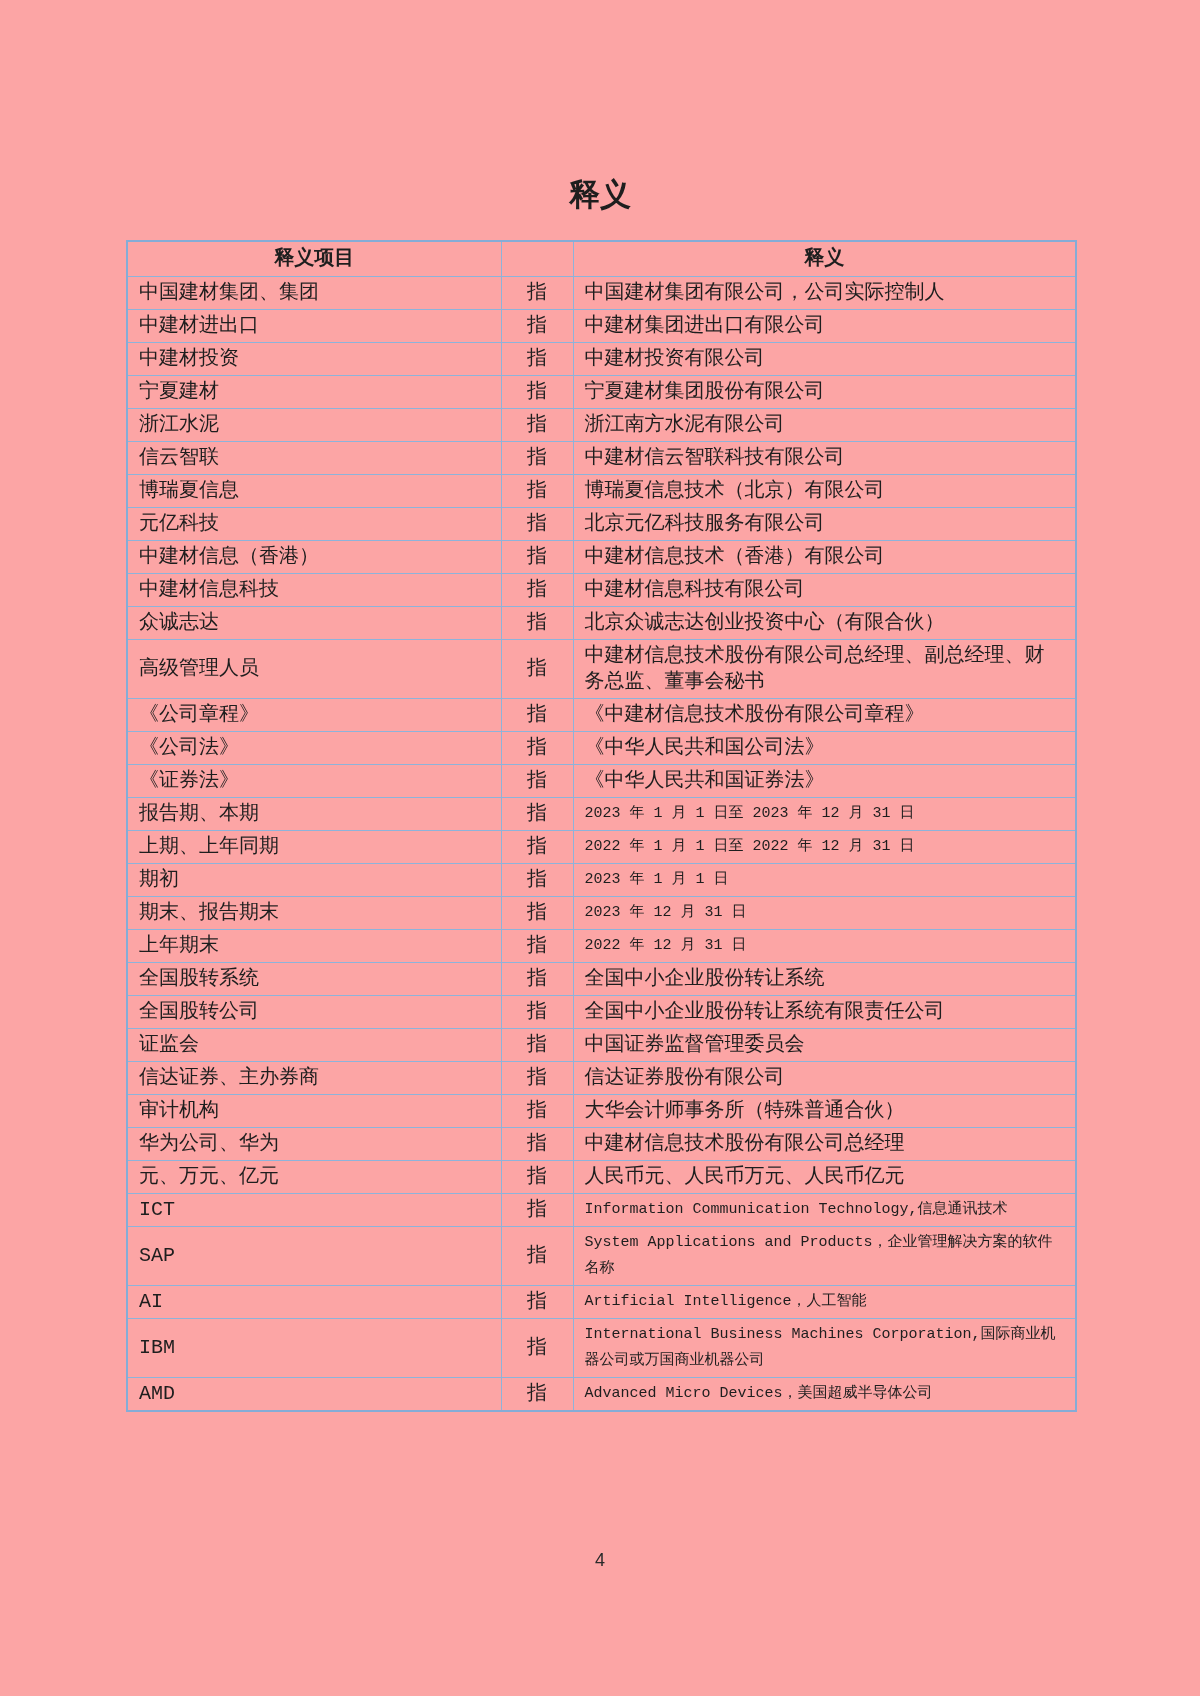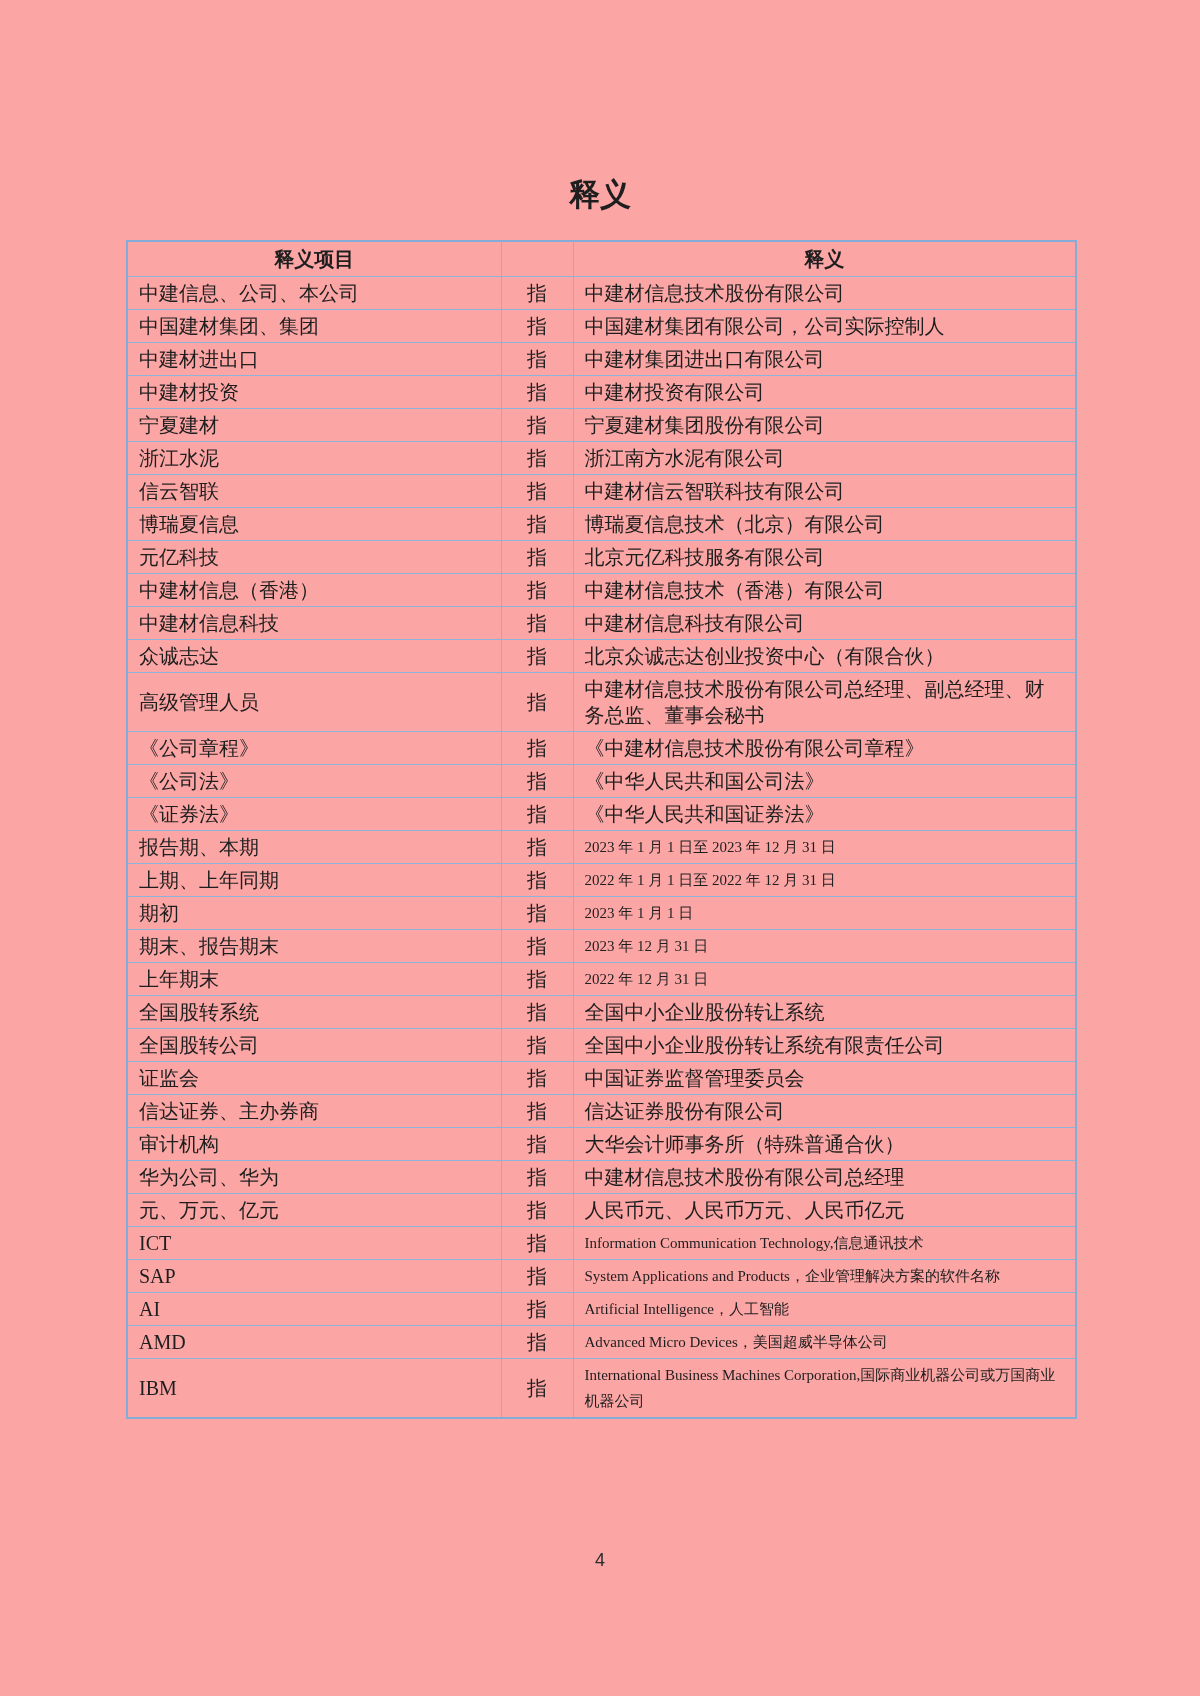--- a/index.html
+++ b/index.html
@@ -28,21 +28,21 @@
     margin: 0;
     font-family: "Liberation Serif", "DejaVu Serif", serif;
   }
   table.def-table {
     position: absolute;
     top: 240px;
     left: 126px;
     width: 949px;
     border-collapse: collapse;
     table-layout: fixed;
-    font-family: Liberation Serif, serif;
+    font-family: Liberation Mono, monospace;
     font-size: 20px;
     line-height: 26px;
     color: #1e1e1e;
   }
   table.def-table col.c-term { width: 374px; }
   table.def-table col.c-ind  { width: 72px;  }
   table.def-table col.c-def  { width: 503px; }
   table.def-table th,
   table.def-table td {
     border: 1px solid #8db3da;
@@ -90,25 +90,20 @@
       <col class="c-def">
     </colgroup>
     <thead>
       <tr>
         <th>释义项目</th>
         <th></th>
         <th>释义</th>
       </tr>
     </thead>
     <tbody id="table-body">
-  <tr>
-    <td class="term-cell">中建信息、公司、本公司</td>
-    <td class="ind-cell">指</td>
-    <td class="def-cell">中建材信息技术股份有限公司</td>
-  </tr>
 
   <tr>
     <td class="term-cell">中国建材集团、集团</td>
     <td class="ind-cell">指</td>
     <td class="def-cell">中国建材集团有限公司，公司实际控制人</td>
   </tr>
 
   <tr>
     <td class="term-cell">中建材进出口</td>
     <td class="ind-cell">指</td>
@@ -279,28 +274,28 @@
     <td class="def-cell latin">System Applications and Products，企业管理解决方案的软件名称</td>
   </tr>
 
   <tr>
     <td class="term-cell">AI</td>
     <td class="ind-cell">指</td>
     <td class="def-cell latin">Artificial Intelligence，人工智能</td>
   </tr>
 
   <tr>
+    <td class="term-cell">IBM</td>
+    <td class="ind-cell">指</td>
+    <td class="def-cell latin">International Business Machines Corporation,国际商业机器公司或万国商业机器公司</td>
+  </tr>
+
+  <tr>
     <td class="term-cell">AMD</td>
     <td class="ind-cell">指</td>
     <td class="def-cell latin">Advanced Micro Devices，美国超威半导体公司</td>
-  </tr>
-
-  <tr>
-    <td class="term-cell">IBM</td>
-    <td class="ind-cell">指</td>
-    <td class="def-cell latin">International Business Machines Corporation,国际商业机器公司或万国商业机器公司</td>
   </tr>
 </tbody>
   </table>
 
   <div class="page-number">4</div>
 
 </div>
 
 </body></html>

